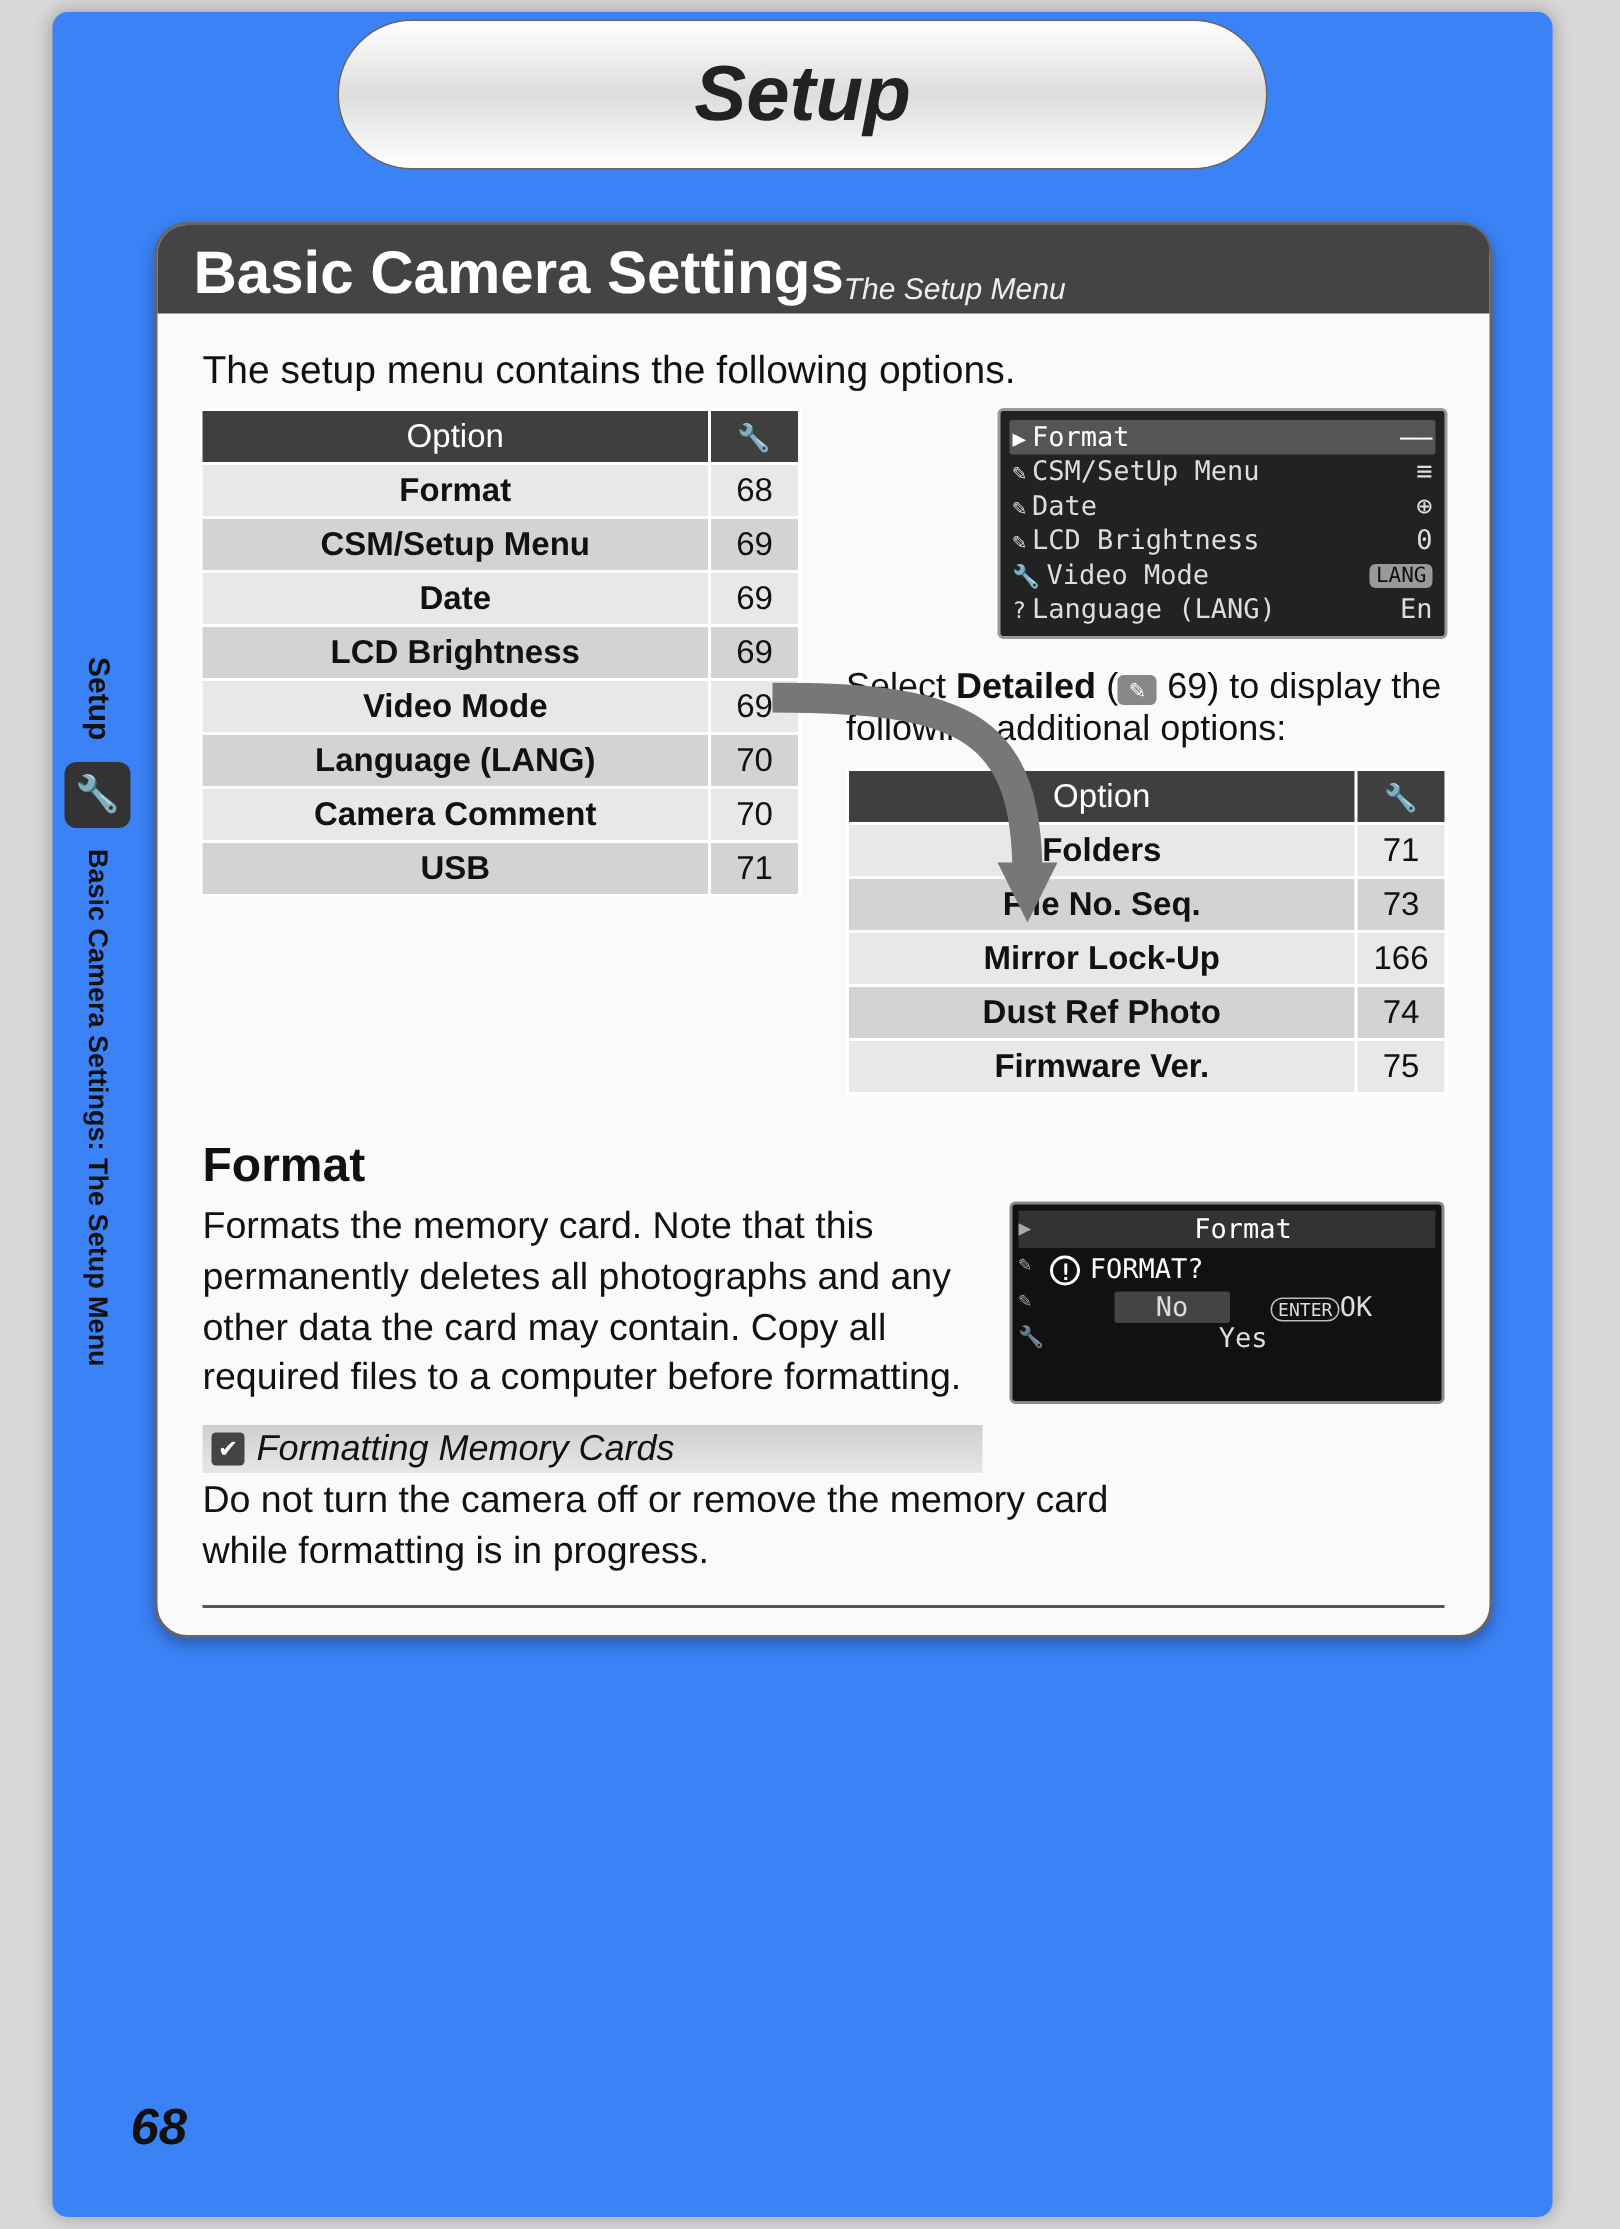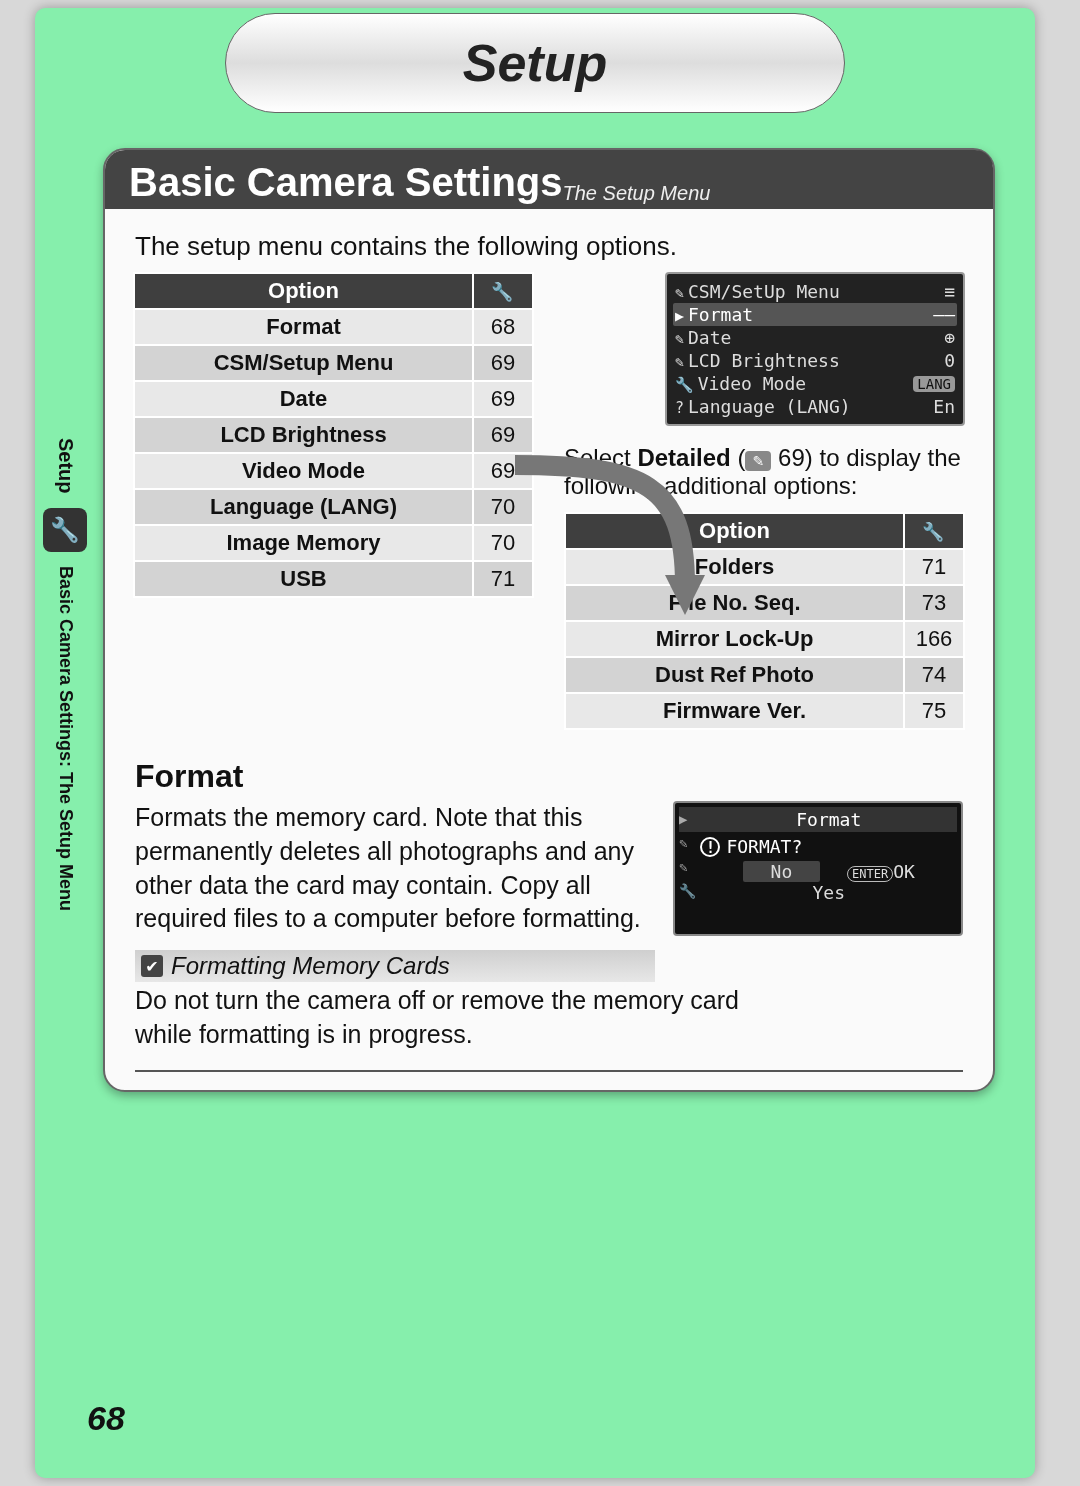--- a/index.html
+++ b/index.html
@@ -8,21 +8,21 @@
     height: 1486px;
     background: #d8d8d8;
     font-family: Arial, Helvetica, sans-serif;
     color: #111;
     position: relative;
     overflow: hidden;
   }
   .page {
     position: absolute;
     left: 35px; top: 8px; right: 45px; bottom: 8px;
-    background: #86efac;
+    background: #3b82f6;
     border-radius: 10px;
     box-shadow: 0 0 12px rgba(0,0,0,.3);
   }
 
   .chapter-tab {
     position: absolute;
     left: 50%; top: 5px;
     transform: translateX(-50%);
     width: 620px; height: 100px;
     border: 1px solid #666;
@@ -83,21 +83,21 @@
     font-size: 22px;
   }
   table.options th, table.options td {
     border: 2px solid #fff;
     padding: 4px 8px;
     text-align: center;
   }
   table.options th {
     background: #3f3f3f;
     color: #fff;
-    font-weight: bold;
+    font-weight: normal;
   }
   table.options th.iconcell { width: 60px; }
   table.options tr:nth-child(even) td { background: #e8e8e8; }
   table.options tr:nth-child(odd) td { background: #d3d3d3; }
   table.options td.opt { font-weight: bold; }
 
   .wrench-icon::before {
     content: "🔧";
     font-size: 18px;
     color: #fff;
@@ -244,40 +244,40 @@
               </tr>
           <tr>
                 <td class="opt">Video Mode</td>
                 <td>69</td>
               </tr>
           <tr>
                 <td class="opt">Language (LANG)</td>
                 <td>70</td>
               </tr>
           <tr>
-                <td class="opt">Image Memory</td>
+                <td class="opt">Camera Comment</td>
                 <td>70</td>
               </tr>
           <tr>
                 <td class="opt">USB</td>
                 <td>71</td>
               </tr>
         </tbody>
           </table>
       </div>
 
       <div class="col">
         <div class="lcd">
-          <div class="row">
-              <span><span class="ri">✎</span><span>CSM/SetUp Menu</span></span>
-              <span>≡</span>
-            </div>
           <div class="row hl">
               <span><span class="ri">▶</span><span>Format</span></span>
               <span>––</span>
+            </div>
+          <div class="row">
+              <span><span class="ri">✎</span><span>CSM/SetUp Menu</span></span>
+              <span>≡</span>
             </div>
           <div class="row">
               <span><span class="ri">✎</span><span>Date</span></span>
               <span>⊕</span>
             </div>
           <div class="row">
               <span><span class="ri">✎</span><span>LCD Brightness</span></span>
               <span>0</span>
             </div>
           <div class="row">

